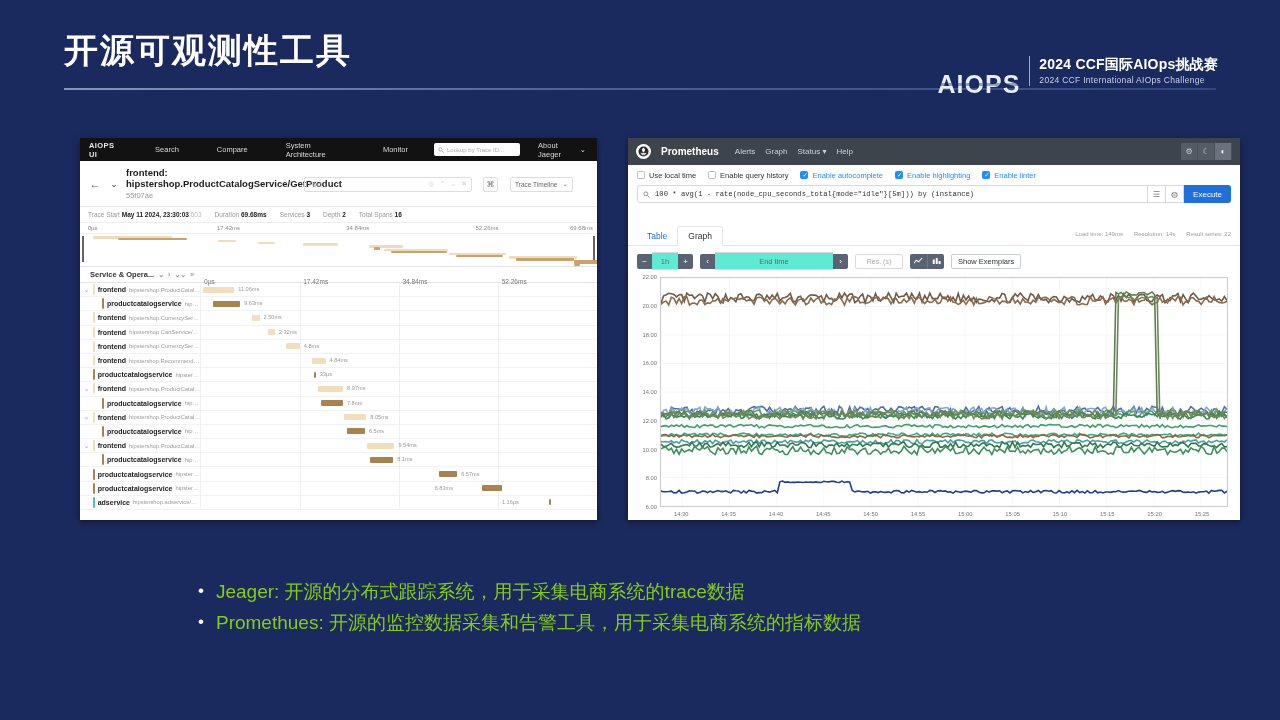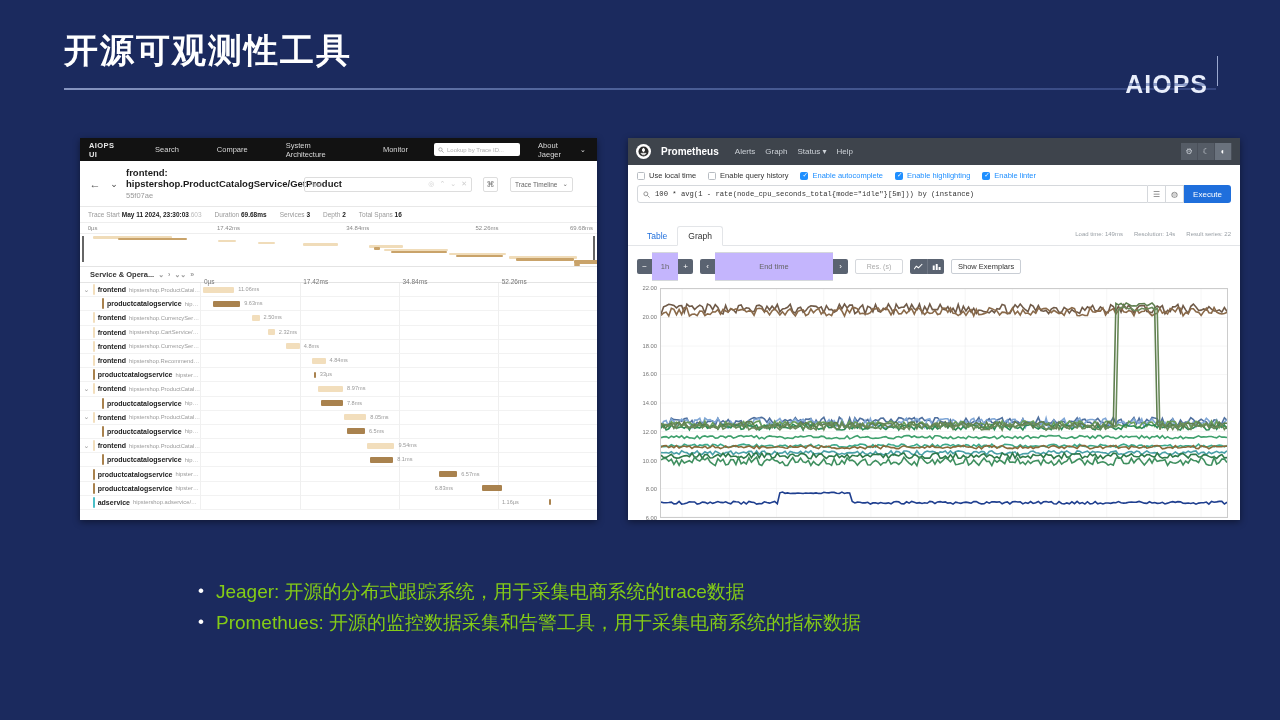--- a/index.html
+++ b/index.html
@@ -125,21 +125,21 @@
   .pm-logo { width: 15px; height: 15px; border-radius: 50%; background: #fff; display:flex; align-items:center; justify-content:center; }
   .pm-logo svg { display:block; }
   .pm-brand { color: #fff; font-size: 10px; font-weight: bold; margin-right: 6px; }
   .pm-nav-item { color: #cdd2d8; font-size: 8px; }
   .pm-nav-right { margin-left: auto; display: flex; }
   .pm-icon-btn { width: 17px; height: 17px; background: #555c66; display:flex; align-items:center; justify-content:center;
                  color: #c9ced5; font-size: 8px; border-right: 1px solid #4a505a; }
   .pm-icon-btn:last-child { background: #6a727d; color: #fff; }
 
   .pm-checks { display: flex; align-items: center; gap: 12px; padding: 6px 9px 5px 9px; }
-  .pm-check { display: flex; align-items: center; gap: 4px; font-size: 7.5px; color: #333; }
+  .pm-check { display: flex; gap: 4px; font-size: 7.5px; color: #333; }
   .pm-box { width: 8px; height: 8px; border: 1px solid #b7bcc2; border-radius: 1.5px; background: #fff; }
   .pm-box.on { background: #1f8fff; border-color: #1f8fff; position: relative; }
   .pm-box.on::after { content: "✓"; position: absolute; color: #fff; font-size: 6.5px; left: 1px; top: -1.5px; }
   .pm-check.on span { color: #1f8fff; }
 
   .pm-queryrow { display: flex; align-items: center; padding: 0 9px; gap: 0; }
   .pm-qbox { flex: 1; height: 18px; border: 1px solid #d5d8dc; border-radius: 3px 0 0 3px;
              display: flex; align-items: center; gap: 5px; padding: 0 5px; background: #fff; }
   .pm-q { font-family: "Liberation Mono", monospace; font-size: 7.2px; white-space: nowrap; color: #333; }
   .pm-qicon { width: 18px; height: 18px; border: 1px solid #d5d8dc; border-left: none; background: #fff;
@@ -149,21 +149,21 @@
 
   .pm-tabs { display: flex; align-items: center; padding: 0 9px; margin-top: 23px; border-bottom: 1px solid #e3e5e8; position: relative; }
   .pm-tab { font-size: 8.5px; color: #1f6fdc; padding: 4px 10px; }
   .pm-tab.active { color: #333; border: 1px solid #e3e5e8; border-bottom: 1px solid #fff; border-radius: 3px 3px 0 0; margin-bottom: -1px; background: #fff; }
   .pm-stats { margin-left: auto; display: flex; gap: 11px; font-size: 6px; color: #9aa0a6; padding-bottom: 3px; }
 
   .pm-ctrls { display: flex; align-items: center; gap: 7px; padding: 6px 9px 5px 9px; }
   .pm-grp { display: flex; align-items: center; }
   .pm-btn { height: 15px; min-width: 15px; background: #5a6371; color: #fff; font-size: 8px;
             display:flex; align-items:center; justify-content:center; padding: 0 4px; }
-  .pm-mid { height: 29px; width: 118px; background: #c4b5fd; border-top: 1px solid #d5d8dc; border-bottom: 1px solid #d5d8dc;
+  .pm-mid { height: 18px; width: 118px; background: #5eead4; border-top: 1px solid #d5d8dc; border-bottom: 1px solid #d5d8dc;
             display:flex; align-items:center; justify-content:center; font-size: 7.5px; color: #666; }
   .pm-res { height: 15px; width: 48px; border: 1px solid #d5d8dc; border-radius: 2px; background: #fff;
             display:flex; align-items:center; justify-content:center; font-size: 7px; color: #aaa; }
   .pm-toggle { display: flex; }
   .pm-toggle .tg { width: 17px; height: 15px; background: #5a6371; display:flex; align-items:center; justify-content:center; }
   .pm-toggle .tg svg { display: block; }
   .pm-exemplar { height: 15px; border: 1px solid #c9ced5; border-radius: 2px; background: #fff;
                  display:flex; align-items:center; padding: 0 6px; font-size: 7.5px; color: #333; }
 
   .pm-chart { position: relative; margin: 2px 12px 0 9px; height: 252px; }
@@ -182,20 +182,24 @@
 </style>
 </head>
 <body>
 
 <div class="slide-title">开源可观测性工具</div>
 <div class="title-rule"></div>
 
 <div class="logo-wrap">
   <div class="logo-aiops">AIOPS</div>
   <div class="logo-div"></div>
+  <div class="logo-texts">
+    <div class="logo-cn">2024 CCF国际AIOps挑战赛</div>
+    <div class="logo-en">2024 CCF International AIOps Challenge</div>
+  </div>
 </div>
 
 <div class="shot" id="jaeger-shot">
 
   <div class="jg-nav">
     <div class="jg-brand">AIOPS UI</div>
     <div class="jg-nav-item">Search</div>
     <div class="jg-nav-item">Compare</div>
     <div class="jg-nav-item">System Architecture</div>
     <div class="jg-nav-item">Monitor</div>

